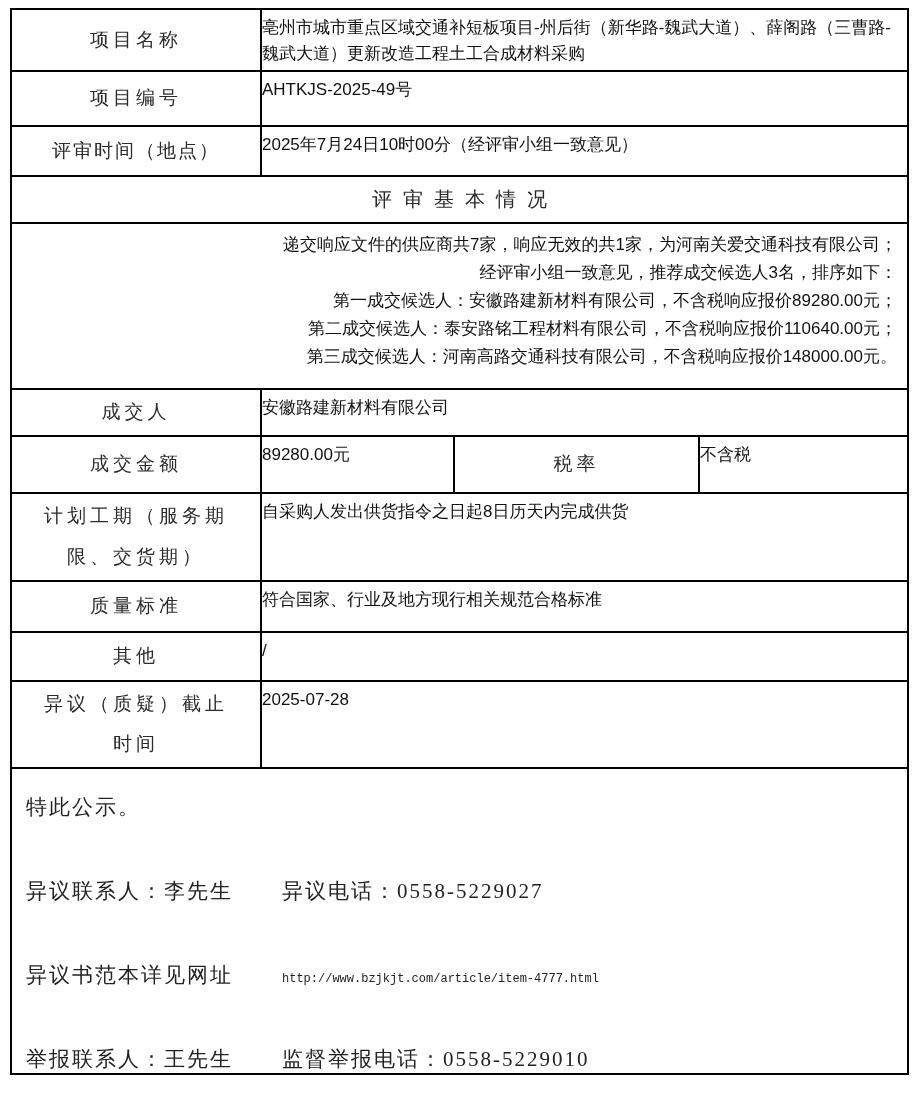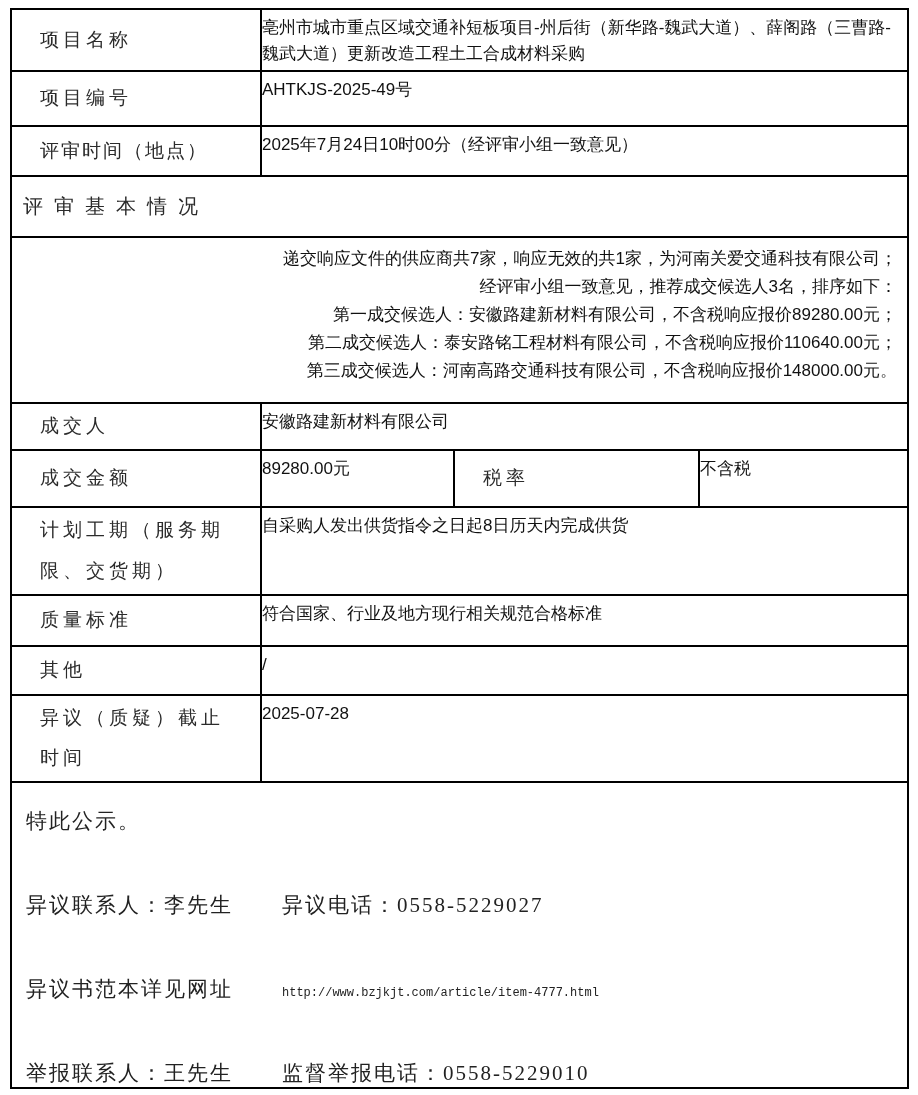--- a/index.html
+++ b/index.html
@@ -19,41 +19,43 @@
     table-layout: fixed;
   }
   table.doc td {
     border: 2px solid #000000;
     overflow: hidden;
   }
   td.label {
     font-family: "Liberation Serif", "DejaVu Serif", serif;
     font-size: 19px;
     color: #2b2b2b;
+    text-align: center;
     vertical-align: middle;
     letter-spacing: 4px;
     line-height: 2.15;
     padding: 2px 28px;
   }
   td.value {
     font-family: "Liberation Sans", "DejaVu Sans", sans-serif;
     font-size: 17px;
     color: #111111;
     vertical-align: top;
     padding: 5px 10px 4px 0;
     line-height: 1.5;
   }
   td.section-header {
     font-family: "Liberation Serif", "DejaVu Serif", serif;
     font-size: 20px;
     color: #2b2b2b;
+    text-align: center;
     vertical-align: middle;
     letter-spacing: 11px;
     text-indent: 11px;
-    padding: 16px 0;
+    padding: 2px 0;
   }
   td.review-cell {
     font-family: "Liberation Sans", "DejaVu Sans", sans-serif;
     font-size: 17px;
     color: #111111;
     vertical-align: top;
     padding: 7px 10px;
   }
   .review-line { line-height: 28px; text-align: right; }
   td.footer-cell {

